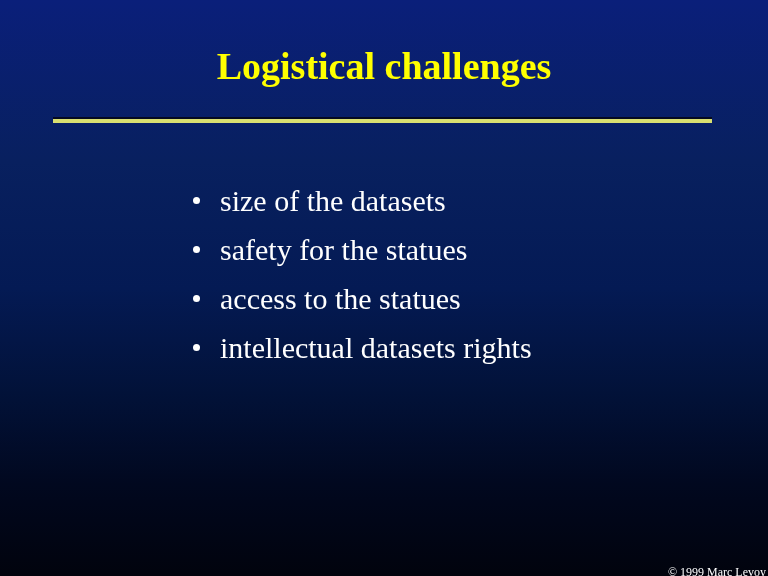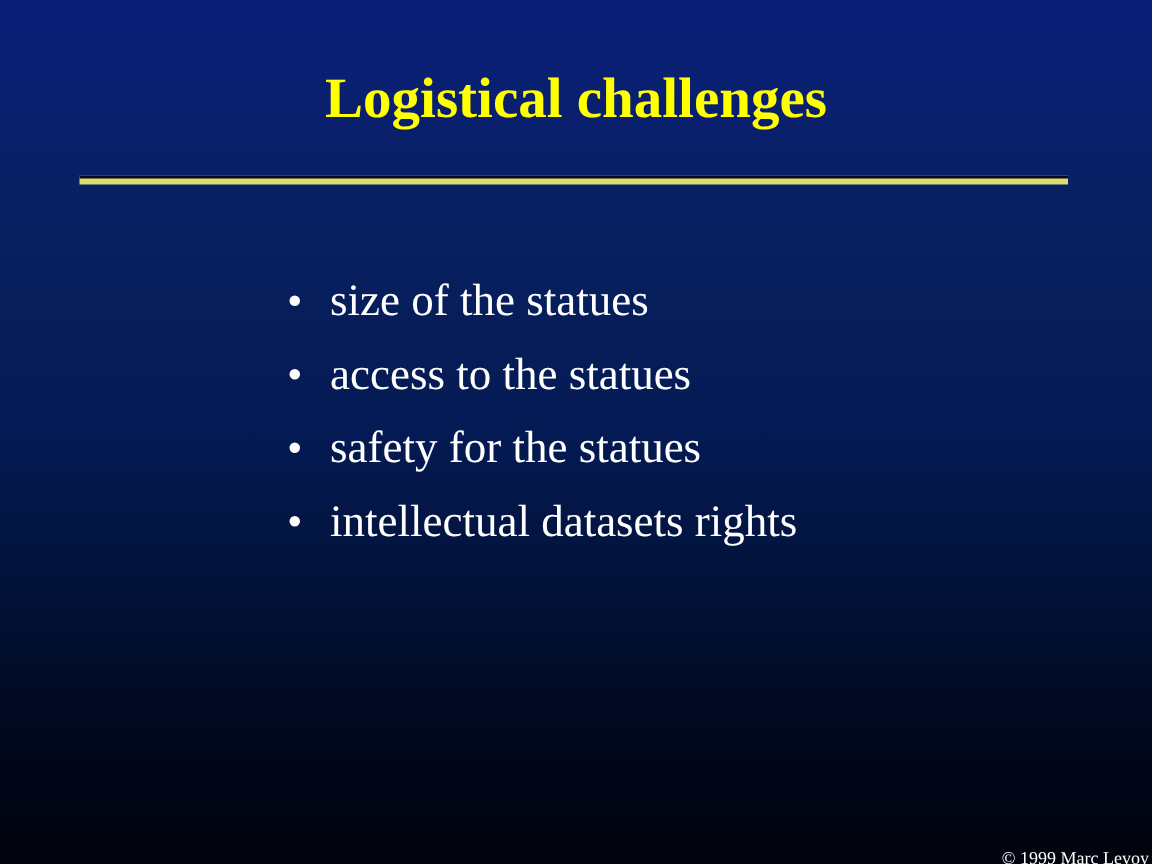--- a/index.html
+++ b/index.html
@@ -103,29 +103,29 @@
 
 <div id="slide">
 
   <div id="title">Logistical challenges</div>
 
   <div id="title-rule"></div>
 
   <ul id="bullets">
     <li>
       <span class="bulletdot"></span>
-      <span>size of the statues</span>
+      <span>size of the datasets</span>
+    </li>
+    <li>
+      <span class="bulletdot"></span>
+      <span>safety for the statues</span>
     </li>
     <li>
       <span class="bulletdot"></span>
       <span>access to the statues</span>
-    </li>
-    <li>
-      <span class="bulletdot"></span>
-      <span>safety for the statues</span>
     </li>
     <li>
       <span class="bulletdot"></span>
       <span>intellectual datasets rights</span>
     </li>
   </ul>
 
   <div id="footer">© 1999 Marc Levoy</div>
 
 </div>

